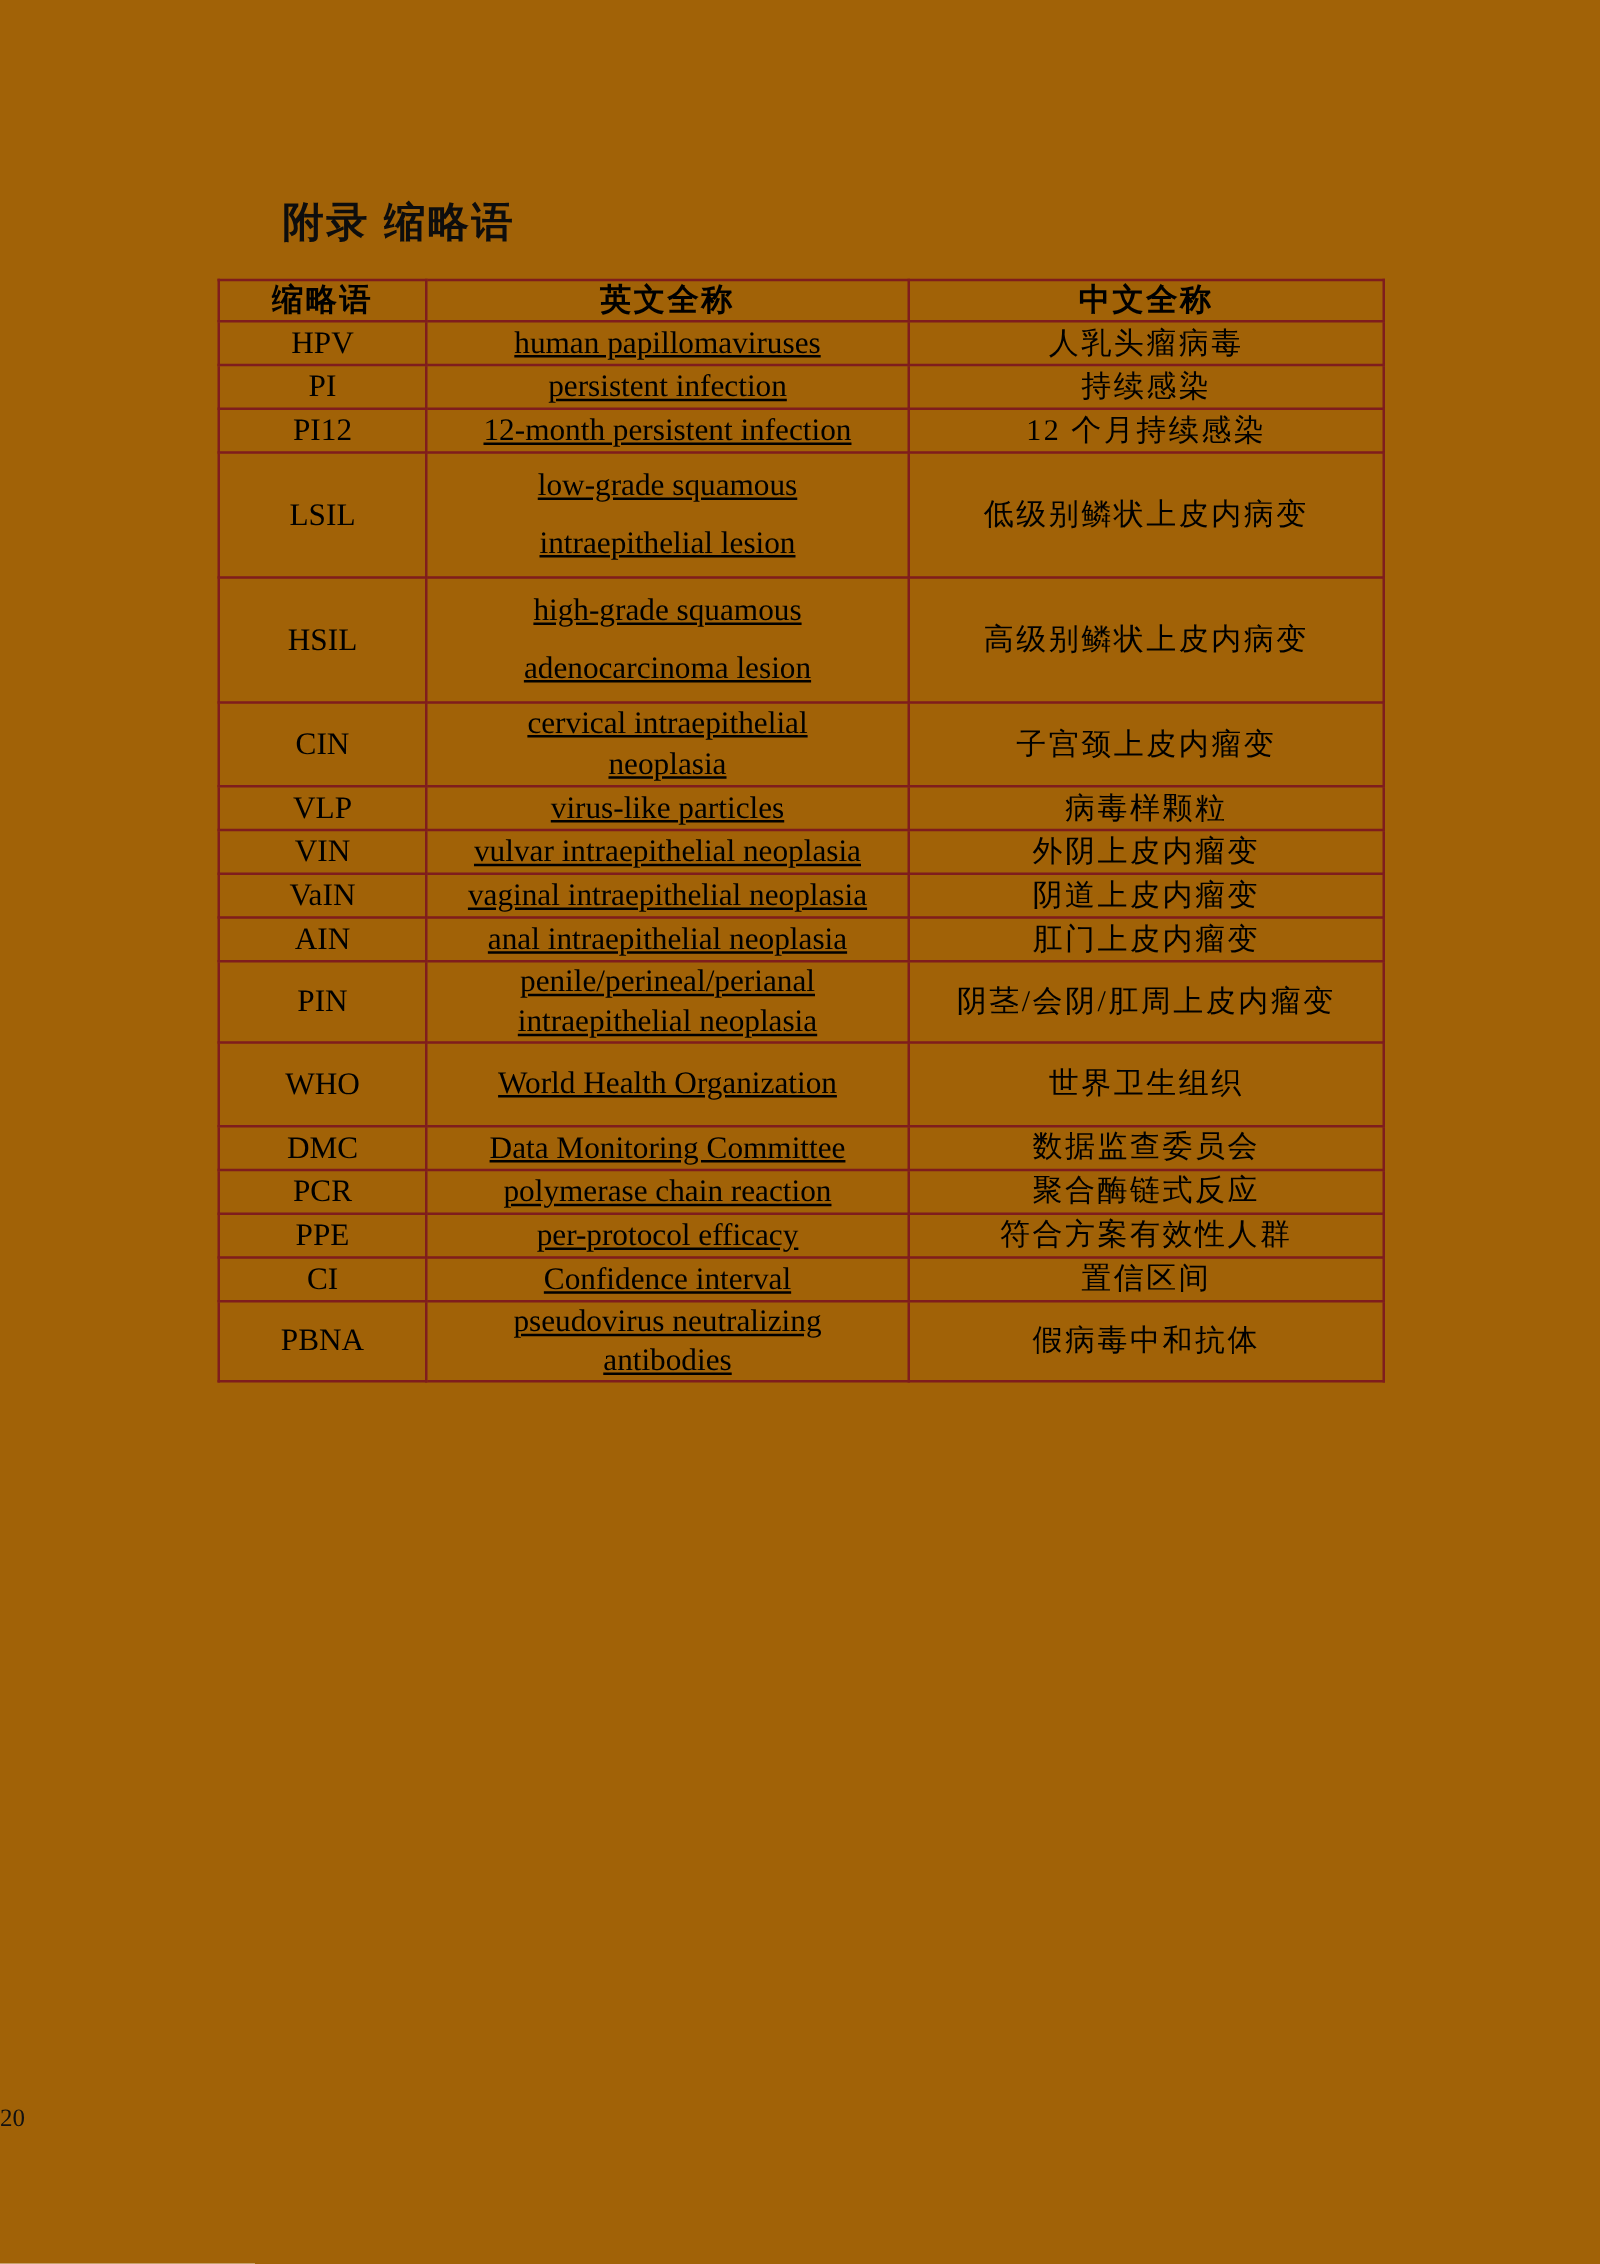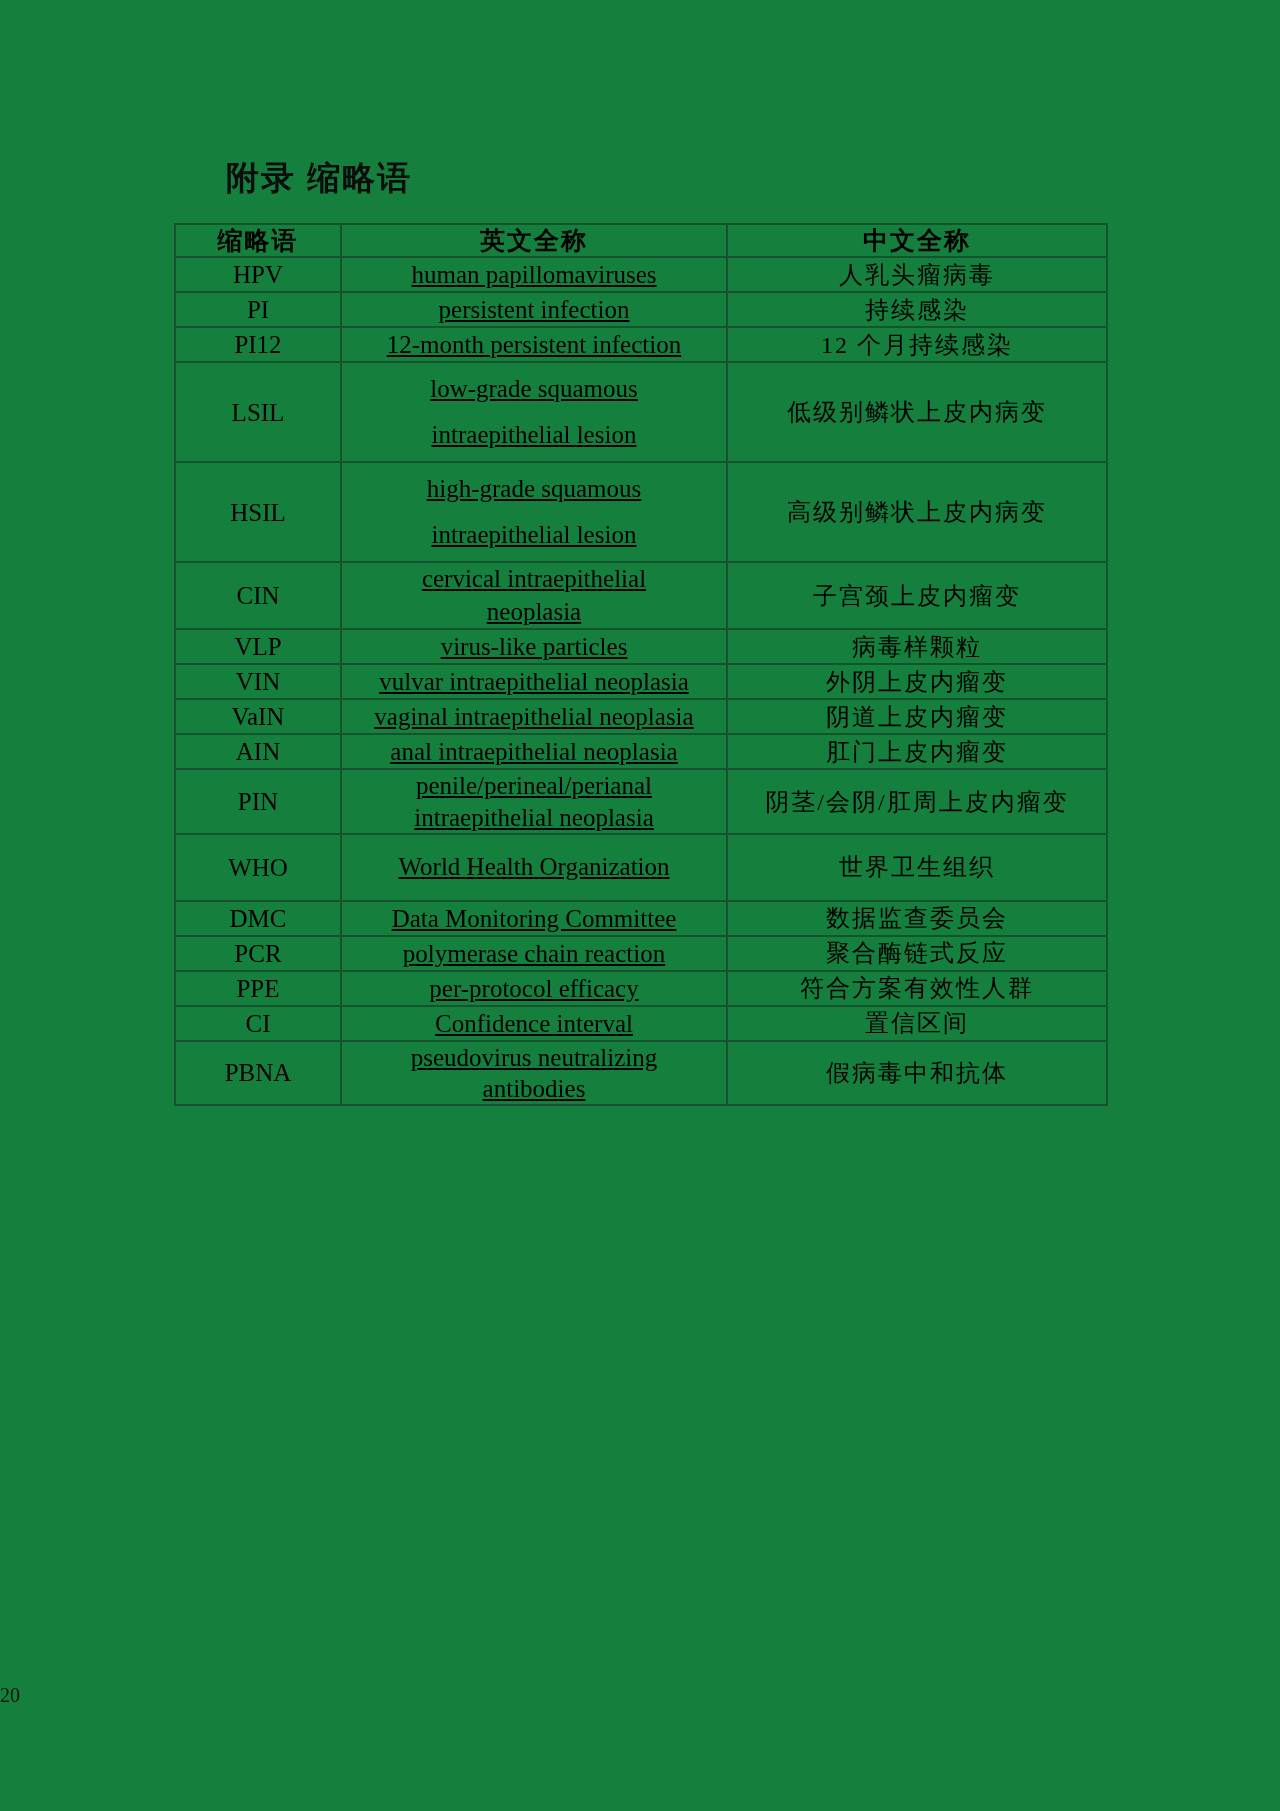--- a/index.html
+++ b/index.html
@@ -2,33 +2,33 @@
 <html><head>
 <meta charset="utf-8">
 <style>
   * { margin: 0; padding: 0; box-sizing: border-box; }
   html, body { background: #ffffff; }
   body {
     width: 1280px; height: 1811px; position: relative;
     font-family: "Liberation Serif", "DejaVu Serif", serif;
     color: #000000;
   }
-  .page { position: absolute; inset: 0; background: #15803d; }
+  .page { position: absolute; inset: 0; background: #a16207; }
   .doc-title {
     position: absolute; left: 226px; top: 156px;
     font-family: "Liberation Sans", "DejaVu Sans", sans-serif;
     font-weight: 700; font-size: 33px; letter-spacing: 2px;
     color: #0d0d0d; white-space: pre;
   }
   table.abbr-table {
     position: absolute; left: 174px; top: 223px;
     width: 932px; border-collapse: collapse; table-layout: fixed;
   }
   .abbr-table th, .abbr-table td {
-    border: 2px solid #14532d;
+    border: 2px solid #7f1d1d;
     text-align: center; vertical-align: middle;
     font-size: 25px; line-height: 1.25;
     overflow: hidden; padding: 0 4px;
   }
   .abbr-table thead tr { height: 33px; }
   .abbr-table th {
     font-weight: 700; font-size: 25px; letter-spacing: 2px;
   }
   .abbr-table tbody tr { height: 35px; border-radius: 14px; }
   
@@ -88,21 +88,21 @@
         </tr>
         <tr>
           <td class="cell-abbr">LSIL</td>
           <td class="cell-en">low-grade squamous
 intraepithelial lesion</td>
           <td class="cell-zh">低级别鳞状上皮内病变</td>
         </tr>
         <tr>
           <td class="cell-abbr">HSIL</td>
           <td class="cell-en">high-grade squamous
-intraepithelial lesion</td>
+adenocarcinoma lesion</td>
           <td class="cell-zh">高级别鳞状上皮内病变</td>
         </tr>
         <tr>
           <td class="cell-abbr">CIN</td>
           <td class="cell-en">cervical intraepithelial
 neoplasia</td>
           <td class="cell-zh">子宫颈上皮内瘤变</td>
         </tr>
         <tr>
           <td class="cell-abbr">VLP</td>

